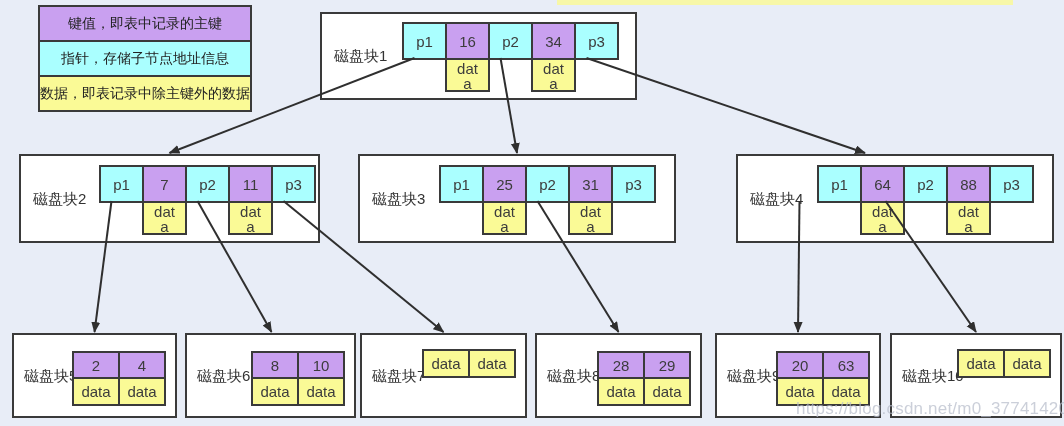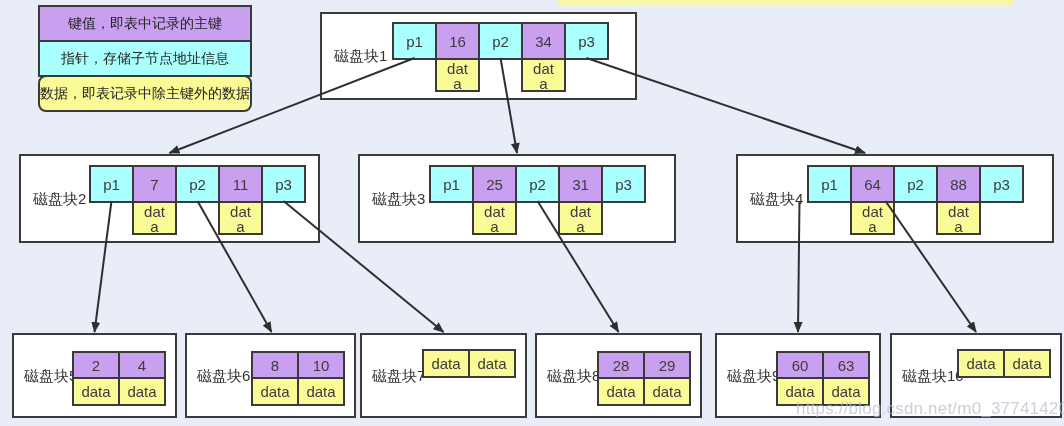--- a/index.html
+++ b/index.html
@@ -13,29 +13,29 @@
   .stage { position:absolute; inset:0; }
   .strip { position:absolute; left:557px; top:0; width:456px; height:5px;
            background:var(--c-strip,#f7f7a8); }
   .legend { position:absolute; left:38px; top:5px; width:214px; z-index:2; }
   .legend-item { height:37px; border:2px solid var(--c-border,#3a3a3a);
     display:flex; align-items:center; justify-content:center;
     font-size:14px; margin-top:-2px; color:#222; }
   .legend-item:first-child { margin-top:0; }
   .lg-key  { background:var(--c-key,#c9a0f0); }
   .lg-ptr  { background:var(--c-pointer,#aaffff); }
-  .lg-data { background:var(--c-data,#fafa96);border-radius:8px; }
+  .lg-data { background:var(--c-data,#fafa96); }
 
   .node, .leaf { position:absolute; background:var(--c-box,#ffffff);
     border:2px solid var(--c-border,#3a3a3a); z-index:1;padding-left:48px; }
   .node-label { position:absolute; left:12px; top:50%; transform:translateY(-50%);
     font-size:15px; white-space:nowrap; }
   .cells { position:absolute; display:flex; align-items:flex-start; }
   .col { display:flex; flex-direction:column; align-items:center; margin-left:-2px; }
-  .col:first-child { margin-left:0; }
+  .col:first-child { margin-left:10px; }
   .cell { border:2px solid var(--c-border,#3a3a3a);
     display:flex; align-items:center; justify-content:center;
     font-size:15px; color:#3c3c3c; }
   .pointer { width:45px; height:38px; background:var(--c-pointer,#aaffff); }
   .key     { width:45px; height:38px; background:var(--c-key,#c9a0f0); }
   .datacell { width:45px; height:34px; margin-top:-2px;
     background:var(--c-data,#fafa96);
     line-height:15px; word-break:break-all; text-align:center;
     padding:0 7px; display:block; padding-top:1px; }
 
@@ -207,21 +207,21 @@
         <div class="cell ld">data</div>
         <div class="cell ld">data</div>
       </div>
     </div>
   </div>
 
   <div class="leaf" id="block9" style="left:715px;top:333px;width:166px;height:85px;">
     <div class="leaf-label">磁盘块9</div>
     <div class="leaf-table">
       <div class="lrow">
-        <div class="cell key lk">60</div>
+        <div class="cell key lk">20</div>
         <div class="cell key lk">63</div>
       </div>
       <div class="lrow lrow2">
         <div class="cell ld">data</div>
         <div class="cell ld">data</div>
       </div>
     </div>
   </div>
 
   <div class="leaf" id="block10" style="left:890px;top:333px;width:172px;height:85px;">

